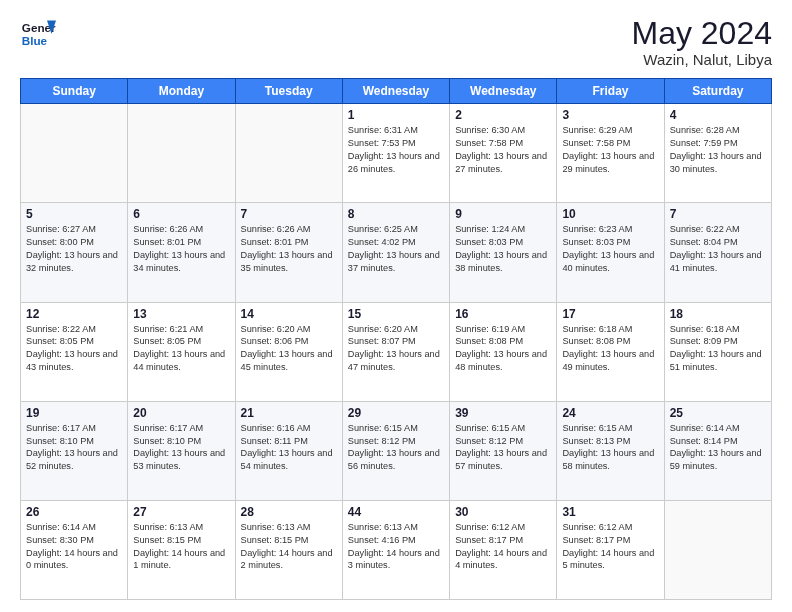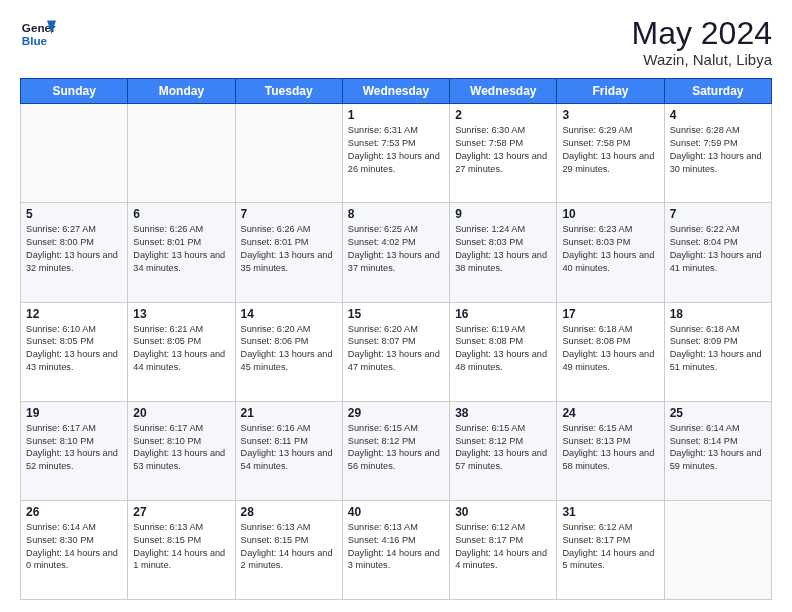--- a/index.html
+++ b/index.html
@@ -197,21 +197,21 @@
             <div class="day-number">7</div>
             <div class="cell-info">Sunrise: 6:22 AM
 Sunset: 8:04 PM
 Daylight: 13 hours
 and 41 minutes.</div>
           </td>
         </tr>
         <tr>
           <td>
             <div class="day-number">12</div>
-            <div class="cell-info">Sunrise: 6:10 AM
+            <div class="cell-info">Sunrise: 8:22 AM
 Sunset: 8:05 PM
 Daylight: 13 hours
 and 43 minutes.</div>
           </td>
           <td>
             <div class="day-number">13</div>
             <div class="cell-info">Sunrise: 6:21 AM
 Sunset: 8:05 PM
 Daylight: 13 hours
 and 44 minutes.</div>
@@ -275,21 +275,21 @@
 and 54 minutes.</div>
           </td>
           <td>
             <div class="day-number">29</div>
             <div class="cell-info">Sunrise: 6:15 AM
 Sunset: 8:12 PM
 Daylight: 13 hours
 and 56 minutes.</div>
           </td>
           <td>
-            <div class="day-number">38</div>
+            <div class="day-number">39</div>
             <div class="cell-info">Sunrise: 6:15 AM
 Sunset: 8:12 PM
 Daylight: 13 hours
 and 57 minutes.</div>
           </td>
           <td>
             <div class="day-number">24</div>
             <div class="cell-info">Sunrise: 6:15 AM
 Sunset: 8:13 PM
 Daylight: 13 hours
@@ -319,21 +319,21 @@
 and 1 minute.</div>
           </td>
           <td>
             <div class="day-number">28</div>
             <div class="cell-info">Sunrise: 6:13 AM
 Sunset: 8:15 PM
 Daylight: 14 hours
 and 2 minutes.</div>
           </td>
           <td>
-            <div class="day-number">40</div>
+            <div class="day-number">44</div>
             <div class="cell-info">Sunrise: 6:13 AM
 Sunset: 4:16 PM
 Daylight: 14 hours
 and 3 minutes.</div>
           </td>
           <td>
             <div class="day-number">30</div>
             <div class="cell-info">Sunrise: 6:12 AM
 Sunset: 8:17 PM
 Daylight: 14 hours

